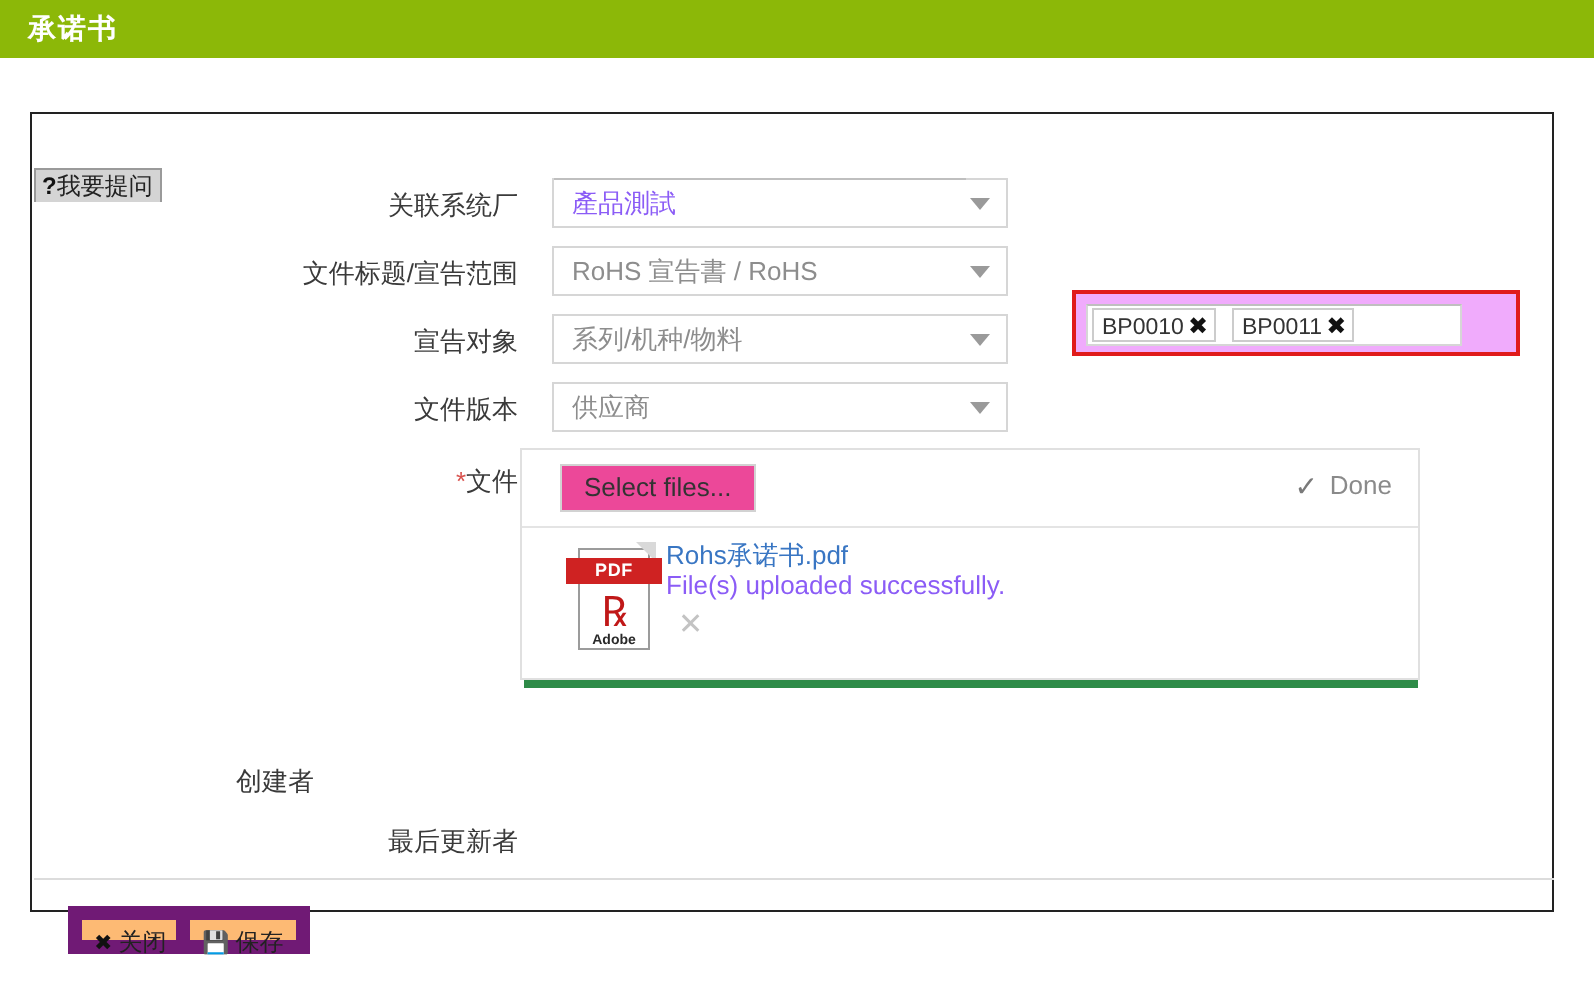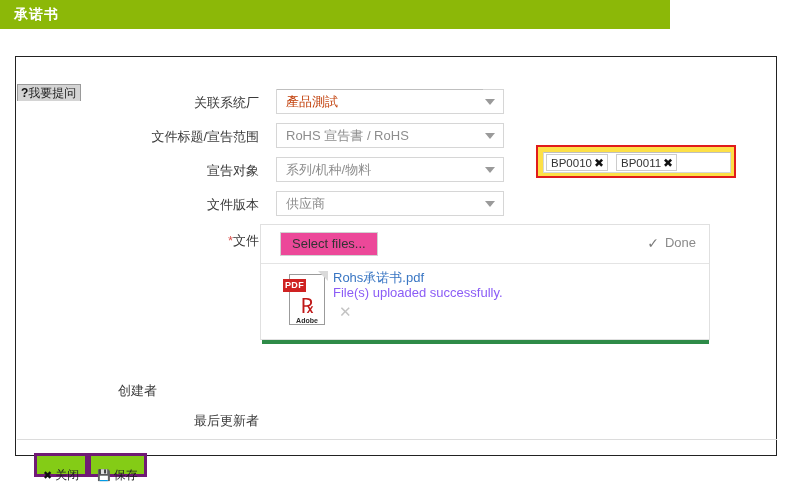--- a/index.html
+++ b/index.html
@@ -14,21 +14,21 @@
     font-size: 13px;
     color: #333333;
     overflow: hidden;
     position: relative;
   }
 
   
   .titlebar {
     position: absolute;
     left: 0; top: 0;
-    width: 670px;
+    width: 797px;
     height: 29px;
     background: #8cb808;
     box-sizing: border-box;
   }
   .titlebar .title-text {
     position: absolute;
     left: 14px;
     top: 6px;
     color: #ffffff;
     font-size: 14px;
@@ -106,21 +106,21 @@
     position: absolute;
     left: 9px;
     top: 0;
     line-height: 23px;
     font-size: 13px;
     color: #8d8d8d;
     white-space: nowrap;
     overflow: hidden;
     width: 190px;
   }
-  .select-box.strong .sel-val { color: #c2410c; }
+  .select-box.strong .sel-val { color: #8b5cf6; }
   .select-box .arrow {
     position: absolute;
     right: 8px;
     top: 9px;
     width: 0; height: 0;
     border-left: 5px solid transparent;
     border-right: 5px solid transparent;
     border-top: 6px solid #9a9a9a;
   }
   .select-box .topline {
@@ -129,25 +129,25 @@
     width: 206px;
     height: 1px;
     background: #bfbfbf;
   }
 
   
   .tag-highlight {
     position: absolute;
     left: 536px;
     top: 145px;
-    width: 200px;
+    width: 224px;
     height: 33px;
     border: 2px solid #e01b1b;
     box-sizing: border-box;
-    background: #fde047;
+    background: #f0abfc;
   }
   .tag-input {
     position: absolute;
     left: 5px;
     top: 5px;
     width: 188px;
     height: 21px;
     border: 1px solid #d6d6d6;
     border-top-color: #bfbfbf;
     box-sizing: border-box;
@@ -251,21 +251,21 @@
   .pdf-fold {
     position: absolute;
     right: -1px; top: -1px;
     width: 0; height: 0;
     border-left: 10px solid transparent;
     border-top: 10px solid #d9d9d9;
   }
   .pdf-badge {
     position: absolute;
     left: 0; top: 7px;
-    width: 23px; height: 13px;
+    width: 48px; height: 13px;
     background: #cf2222;
     color: #ffffff;
     font-size: 9px;
     font-weight: bold;
     text-align: center;
     line-height: 13px;
     letter-spacing: 0.3px;
     font-family: "Liberation Sans", sans-serif;
   }
   .pdf-swirl {
@@ -338,26 +338,26 @@
     left: 1px;
     top: 382px;
     width: 760px;
     height: 1px;
     background: #dcdcdc;
   }
   .btn {
     position: absolute;
     height: 24px;
     line-height: 22px;
-    border: 3px solid #701a75;
-    background: #84cc16;
+    border: 7px solid #701a75;
+    background: #fdba74;
     box-sizing: border-box;
     font-size: 12px;
     color: #222222;
-    padding: 8px 6px;
+    padding: 0 6px;
     white-space: nowrap;
   }
   .btn .btn-ico {
     display: inline-block;
     margin-right: 3px;
     font-size: 11px;
     color: #111111;
   }
   .btn-close { left: 18px; top: 396px; }
   .btn-save  { left: 72px; top: 396px; }

